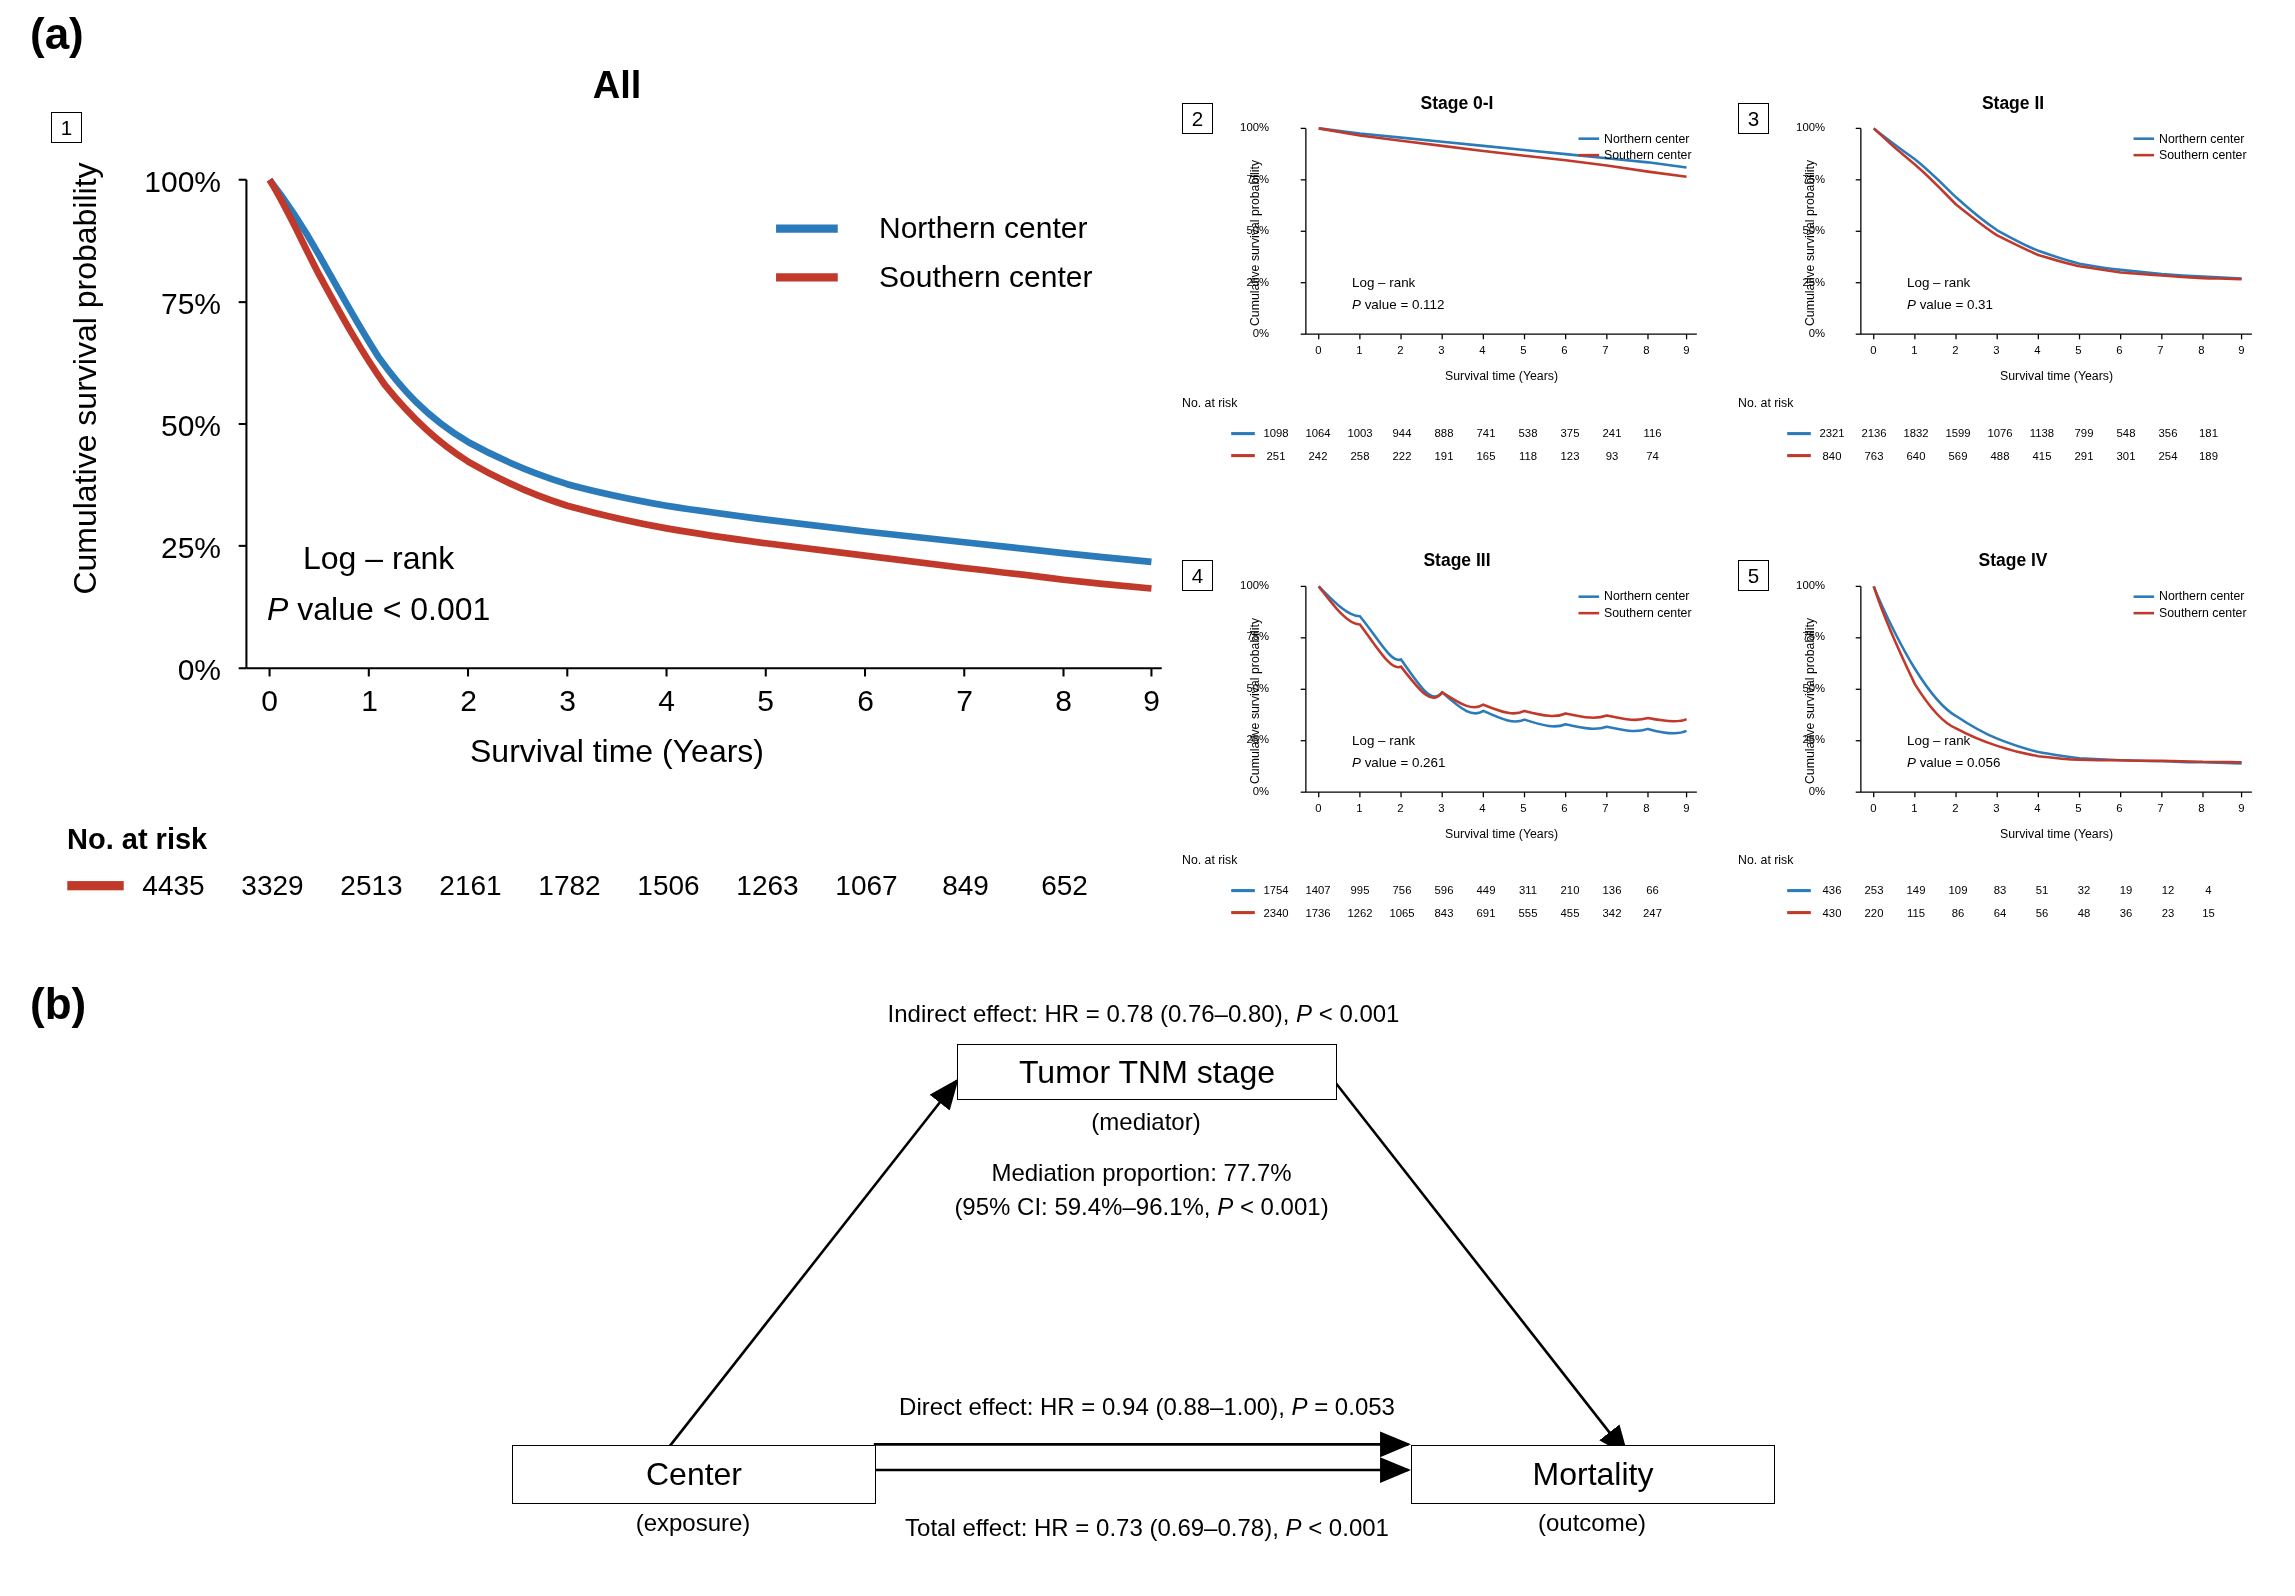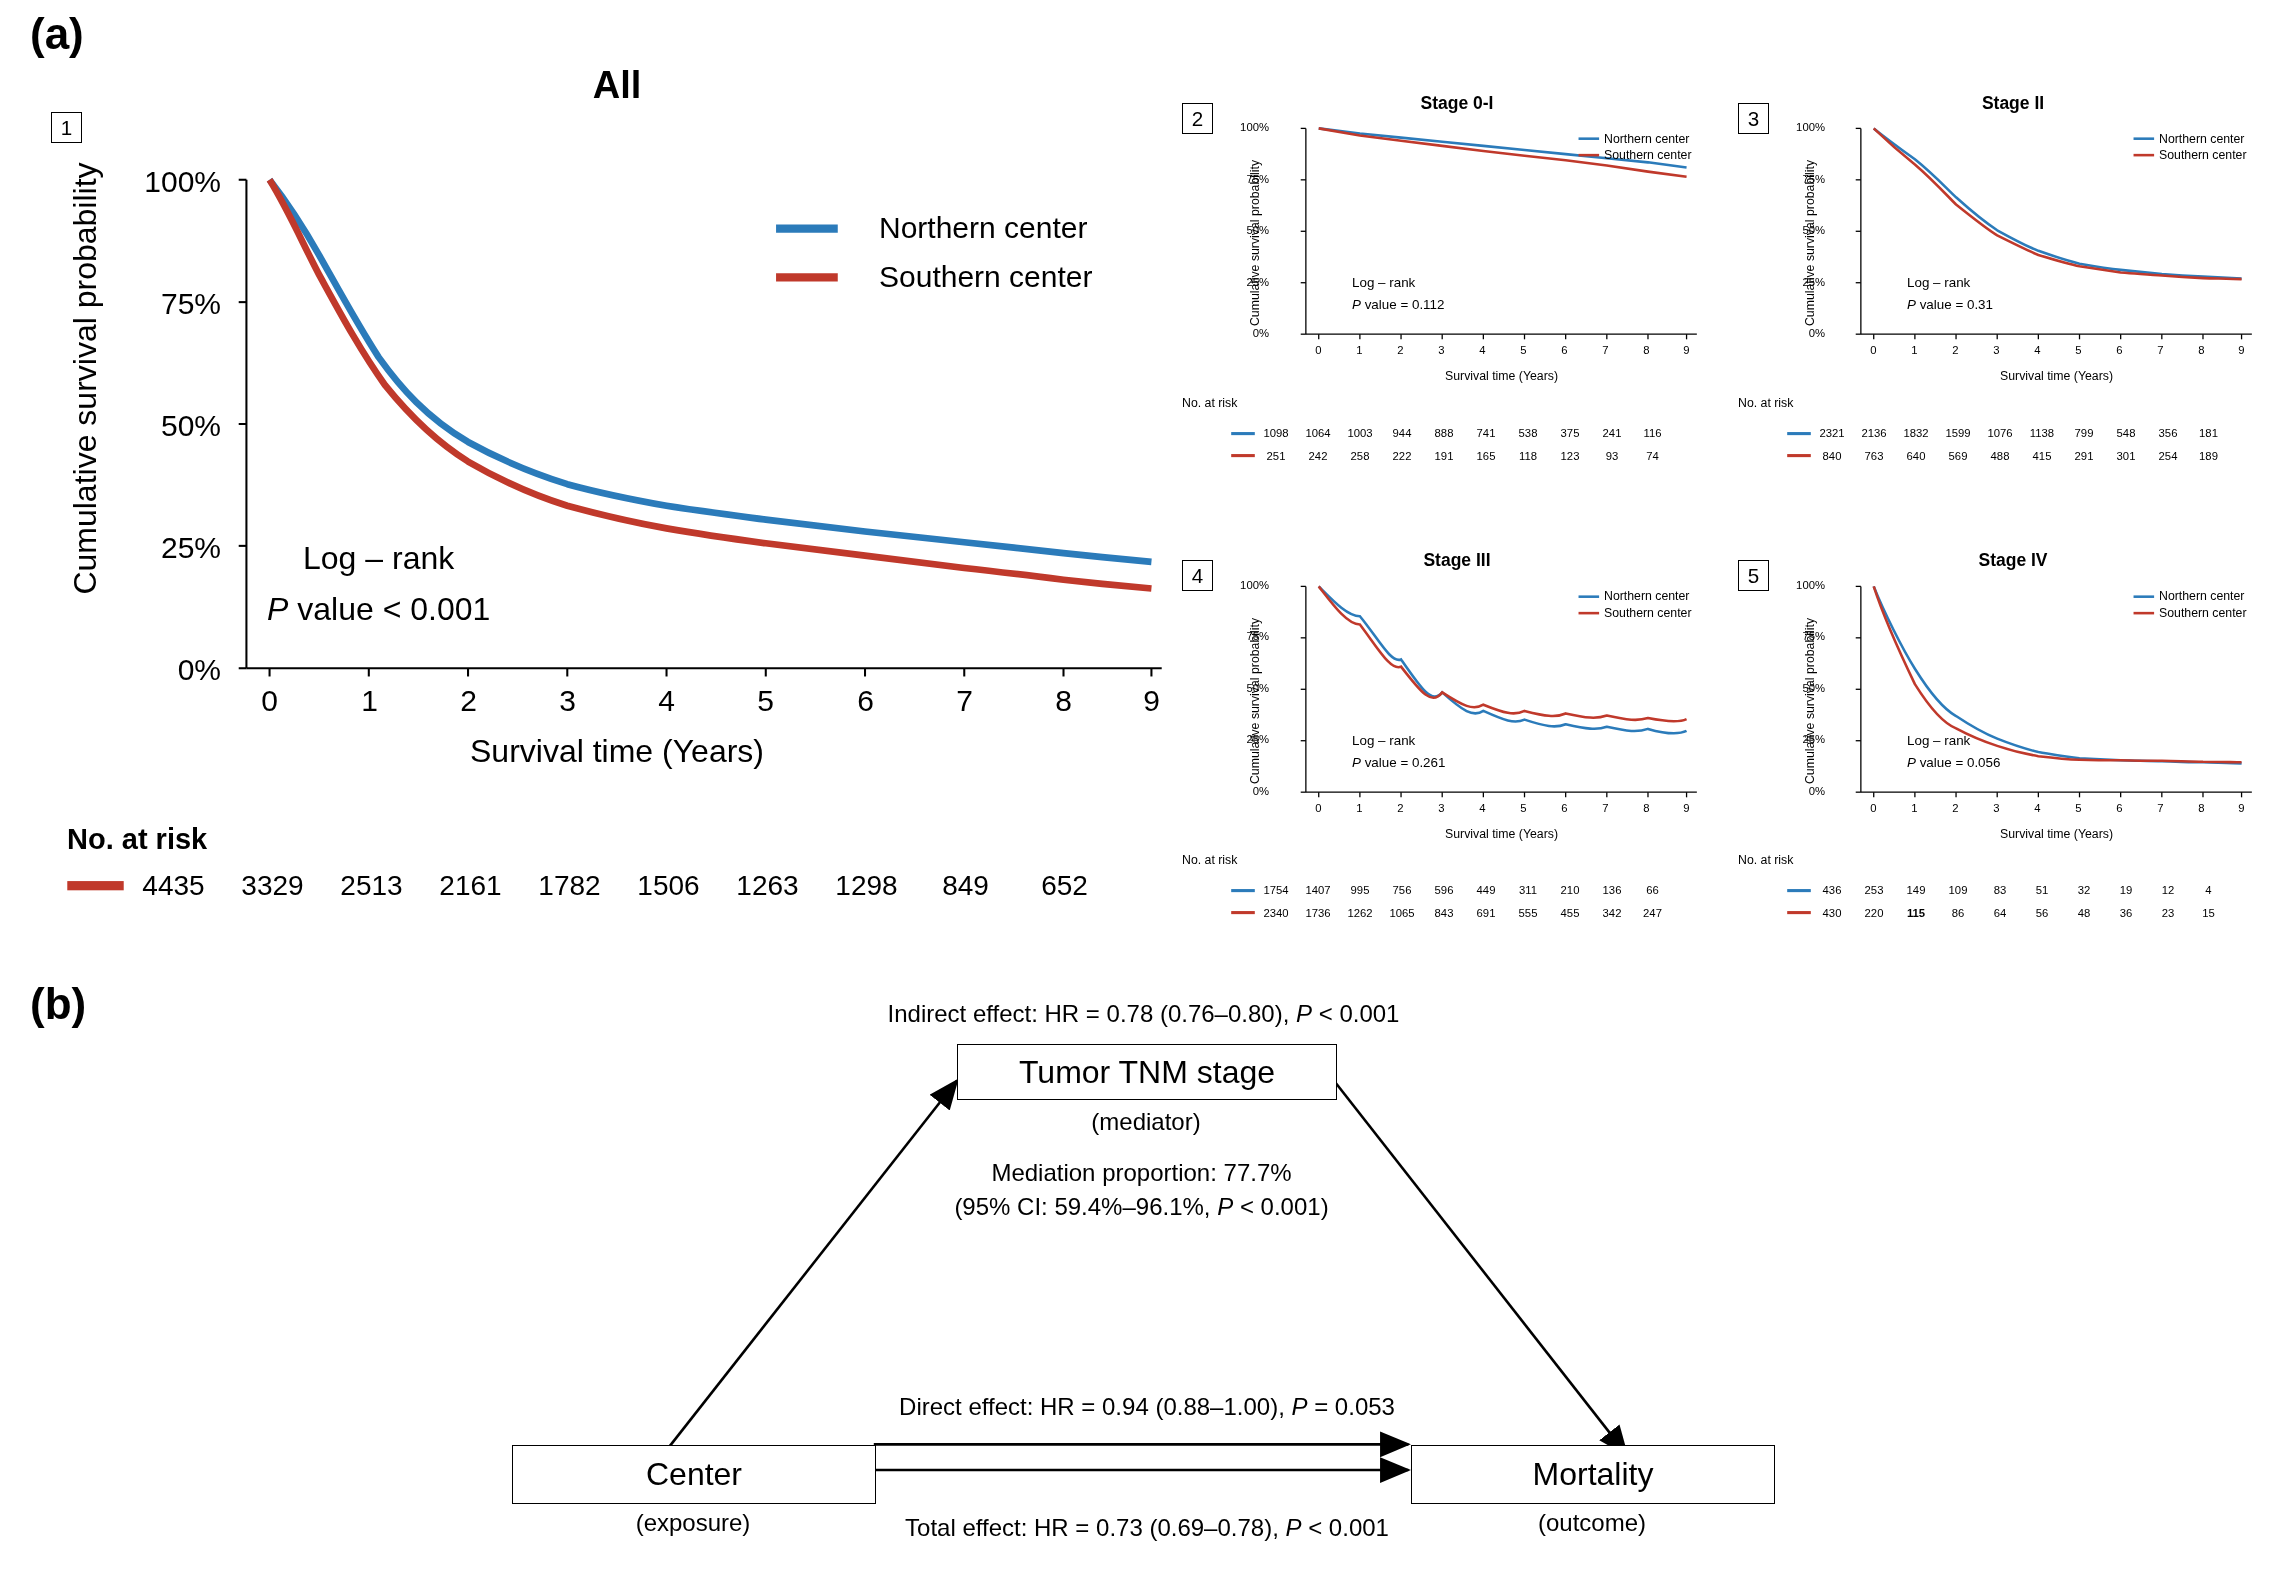--- a/index.html
+++ b/index.html
@@ -106,21 +106,21 @@
         <rect x="0" y="6" width="110" height="18" fill="#c0392b"></rect>
       </svg>
     <div style="display:flex;">
       <span class="risk-num" style="width:99px;text-align:center;">4435</span>
       <span class="risk-num" style="width:99px;text-align:center;">3329</span>
       <span class="risk-num" style="width:99px;text-align:center;">2513</span>
       <span class="risk-num" style="width:99px;text-align:center;">2161</span>
       <span class="risk-num" style="width:99px;text-align:center;">1782</span>
       <span class="risk-num" style="width:99px;text-align:center;">1506</span>
       <span class="risk-num" style="width:99px;text-align:center;">1263</span>
-      <span class="risk-num" style="width:99px;text-align:center;">1298</span>
+      <span class="risk-num" style="width:99px;text-align:center;">1067</span>
       <span class="risk-num" style="width:99px;text-align:center;">849</span>
       <span class="risk-num" style="width:99px;text-align:center;">652</span>
     </div>
   </div>
 </div>
 
 <div class="num-box" style="position:absolute;left:1182px;top:103px;">
   <span>2</span>
 </div>
 <div class="small-title" style="position:absolute;left:1218px;top:93px;width:478px;">Stage 0-I</div>
@@ -469,21 +469,21 @@
       <span class="small-risk-num" style="width:39px;text-align:center;">4</span>
     </div>
   </div>
   <div style="display:flex;align-items:center;height:22.6px;">
     <svg width="24" height="7.2" viewBox="0 0 46 14">
         <rect x="0" y="4" width="46" height="6" fill="#c0392b"></rect>
       </svg>
     <div style="display:flex;">
       <span class="small-risk-num" style="width:42px;text-align:center;">430</span>
       <span class="small-risk-num" style="width:42px;text-align:center;">220</span>
-      <span class="small-risk-num" style="width:42px;text-align:center;font-weight:bold;">115</span>
+      <span class="small-risk-num" style="width:42px;text-align:center;">115</span>
       <span class="small-risk-num" style="width:42px;text-align:center;">86</span>
       <span class="small-risk-num" style="width:42px;text-align:center;">64</span>
       <span class="small-risk-num" style="width:42px;text-align:center;">56</span>
       <span class="small-risk-num" style="width:42px;text-align:center;">48</span>
       <span class="small-risk-num" style="width:42px;text-align:center;">36</span>
       <span class="small-risk-num" style="width:42px;text-align:center;">23</span>
       <span class="small-risk-num" style="width:39px;text-align:center;">15</span>
     </div>
   </div>
 </div>

